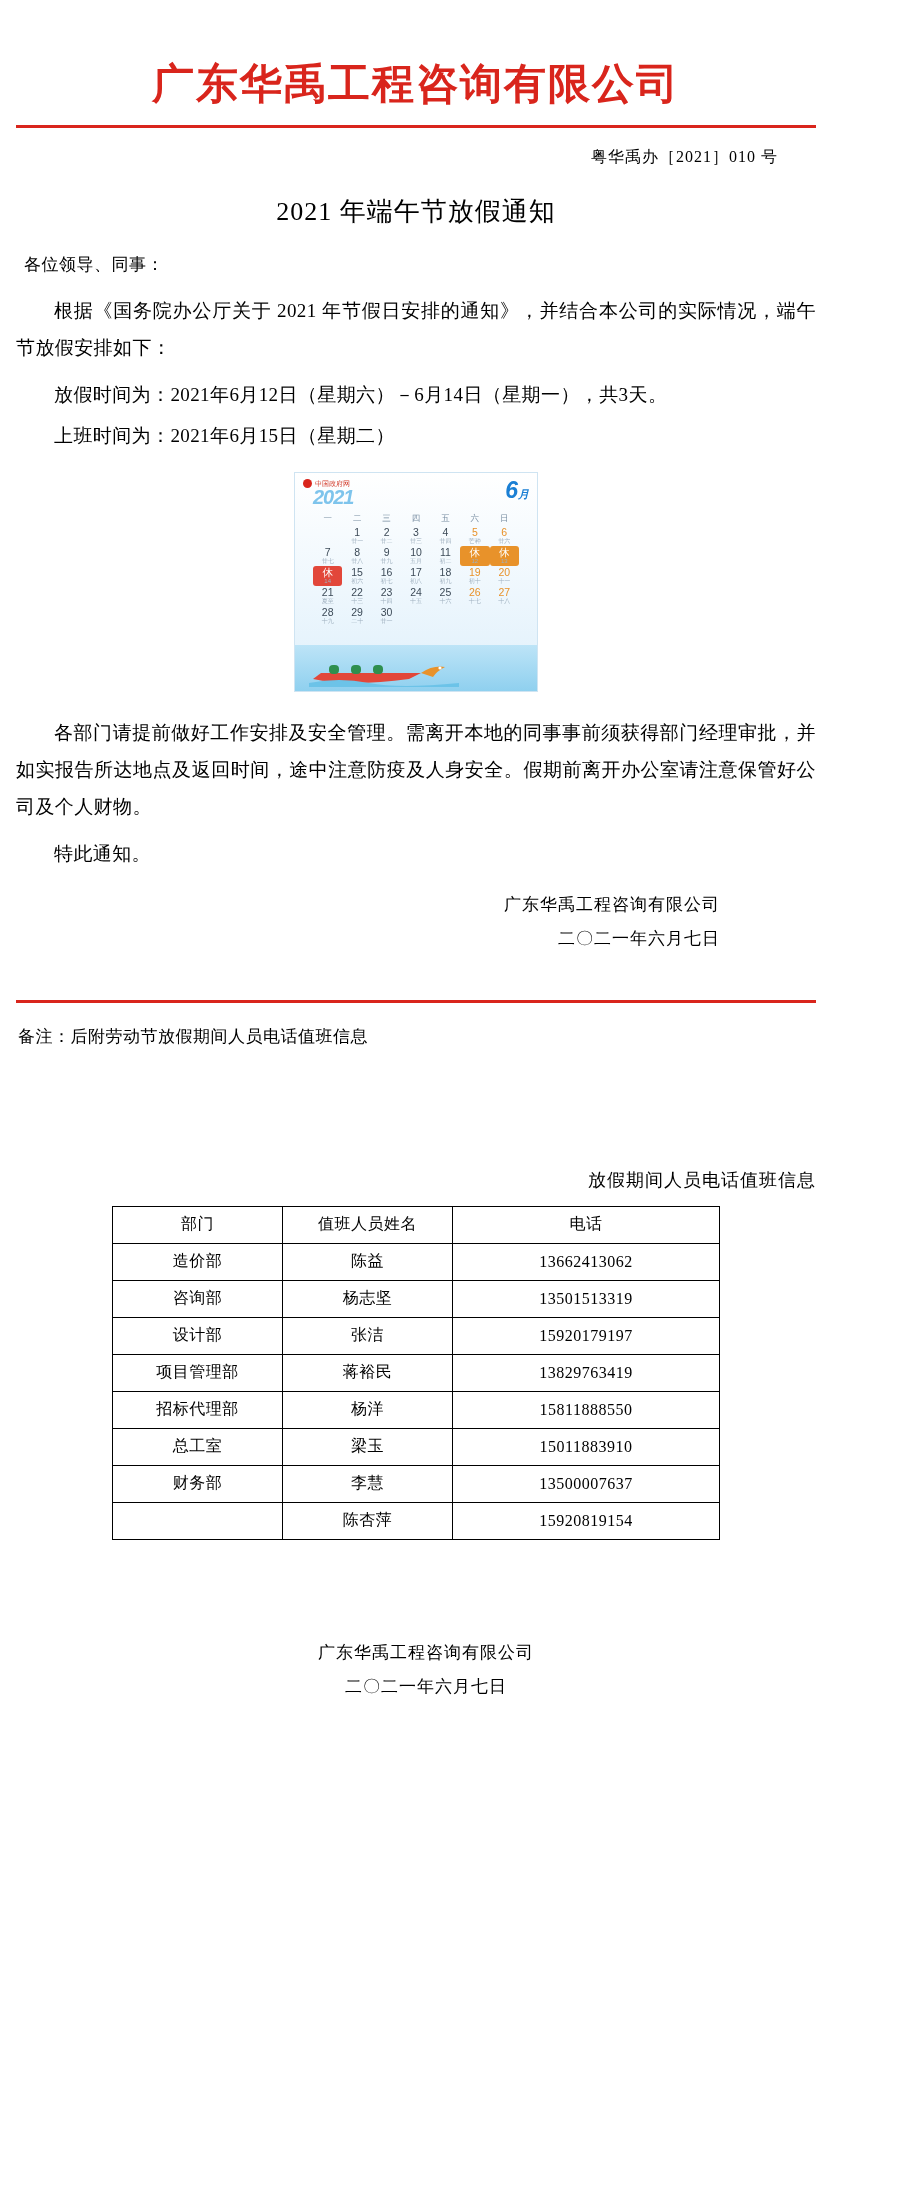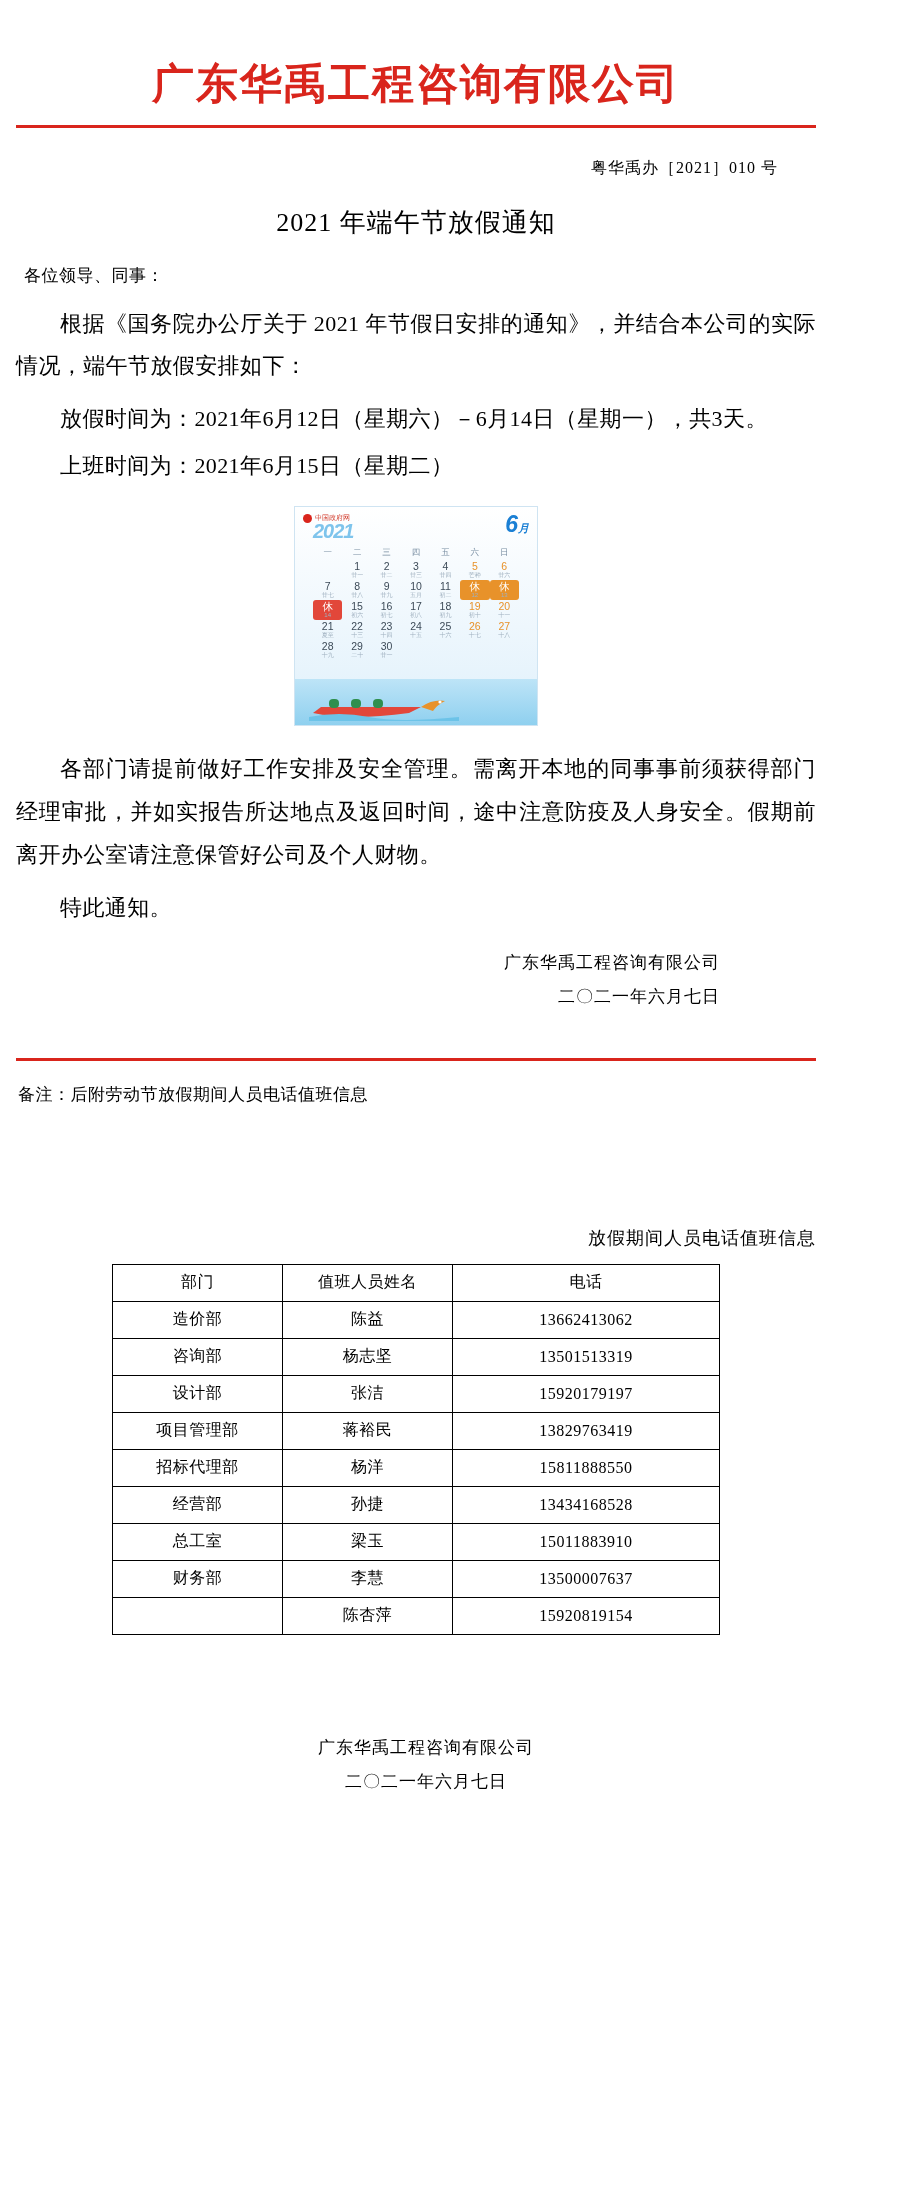--- a/index.html
+++ b/index.html
@@ -39,40 +39,40 @@
   }
   .red-rule {
     height: 3px;
     background: #d9251c;
     margin: 0 0 4px 0;
     width: 100%;
   }
   .doc-number {
     text-align: right;
     font-size: 16px;
-    margin-top: 30px;
+    margin-top: 19px;
     letter-spacing: 1px;
     padding-right: 38px;
   }
   .notice-title {
     text-align: center;
     font-size: 26px;
     font-weight: normal;
     margin: 26px 0 24px 0;
     letter-spacing: 1px;
   }
   
   .salutation {
     font-size: 17px;
     margin: 0 0 16px 0;
     padding-left: 8px;
     letter-spacing: 0.5px;
   }
   p.body {
-    font-size: 22px;
+    font-size: 19px;
     line-height: 1.95;
     text-indent: 2em;
     margin: 0 0 10px 0;
     text-align: justify;
     letter-spacing: 0.4px;
   }
   p.body.tight { margin-bottom: 4px; }
   
   .cal-wrap {
     display: flex;
@@ -463,25 +463,20 @@
             <td class="c1">项目管理部</td>
             <td class="c2">蒋裕民</td>
             <td class="c3">13829763419</td>
           </tr>
           <tr>
             <td class="c1">招标代理部</td>
             <td class="c2">杨洋</td>
             <td class="c3">15811888550</td>
           </tr>
           <tr>
-            <td class="c1">经营部</td>
-            <td class="c2">孙捷</td>
-            <td class="c3">13434168528</td>
-          </tr>
-          <tr>
             <td class="c1">总工室</td>
             <td class="c2">梁玉</td>
             <td class="c3">15011883910</td>
           </tr>
           <tr>
             <td class="c1">财务部</td>
             <td class="c2">李慧</td>
             <td class="c3">13500007637</td>
           </tr>
           <tr>

